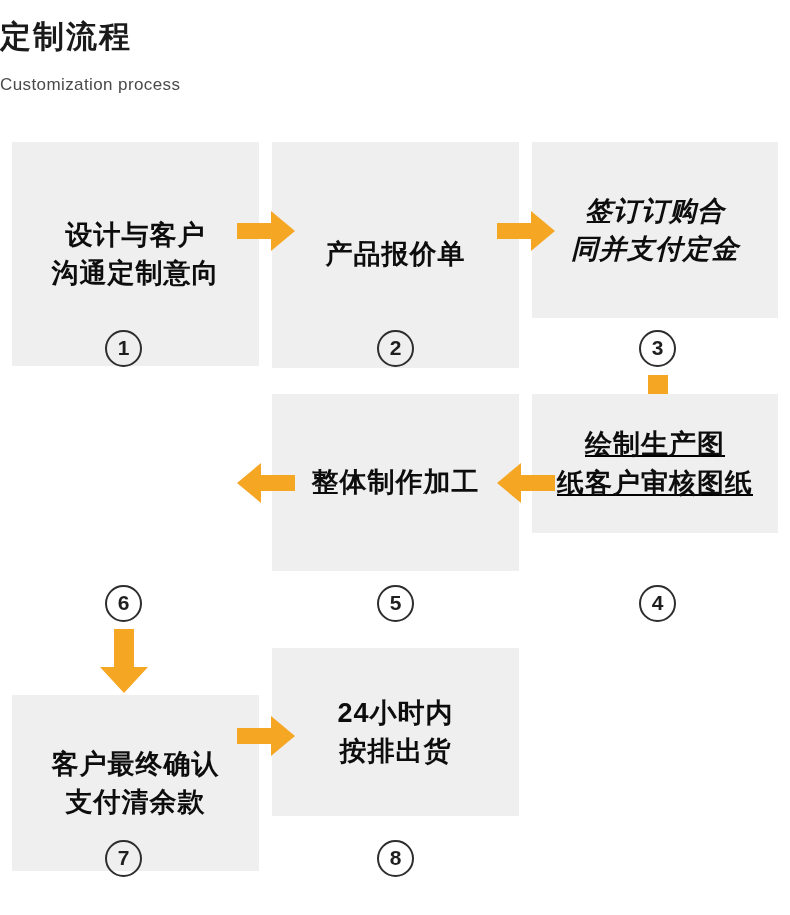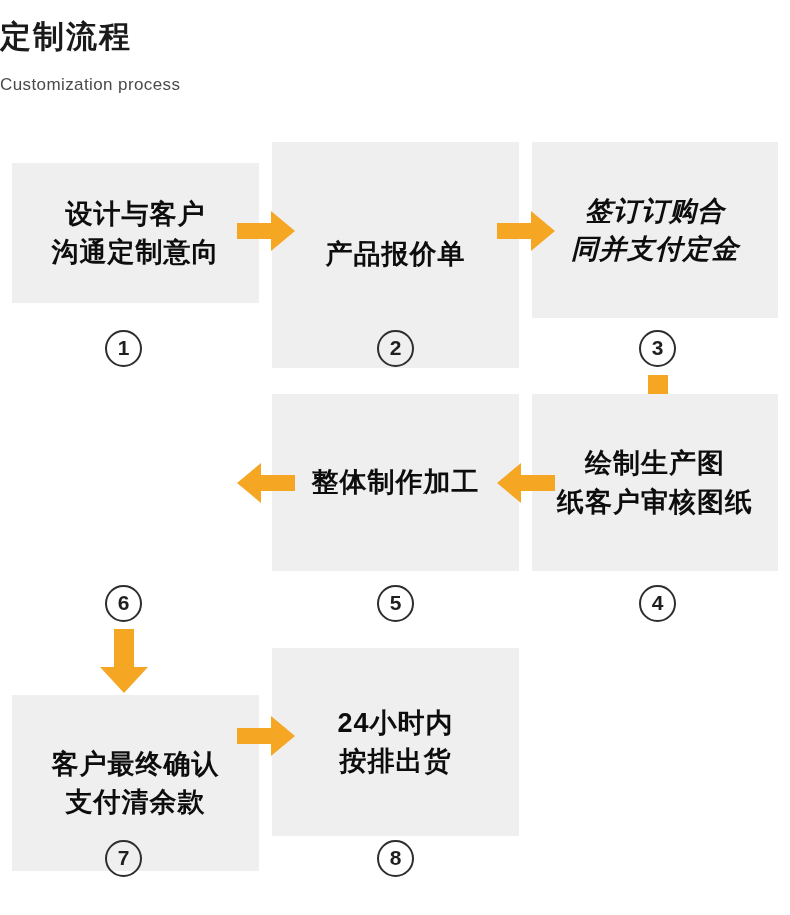--- a/index.html
+++ b/index.html
@@ -97,21 +97,21 @@
 </head>
 <body>
 
 <div class="canvas">
 
   <div class="header">
     <div class="title">定制流程</div>
     <div class="subtitle">Customization process</div>
   </div>
 
-  <div class="step-box" style="left:12px; top:142px; width:247px; height:140px;margin-top:21px;">
+  <div class="step-box" style="left:12px; top:142px; width:247px; height:224px;">
     <div class="step-label">设计与客户
 沟通定制意向</div>
   </div>
 
   <div class="step-box" style="left:272px; top:142px; width:247px; height:226px;">
     <div class="step-label one-line">产品报价单</div>
   </div>
 
   <div class="step-box" style="left:532px; top:142px; width:246px; height:176px;font-style:italic;">
     <div class="step-label">签订订购合
@@ -144,21 +144,21 @@
     <svg width="48" height="64" viewBox="0 0 48 64" aria-hidden="true">
       <path d="M14,0 L34,0 L34,38 L48,38 L24,64 L0,38 L14,38 Z" fill="#F5A623"></path>
     </svg>
   </div>
 
 
   <div class="step-box" style="left:272px; top:394px; width:247px; height:177px;">
     <div class="step-label one-line">整体制作加工</div>
   </div>
 
-  <div class="step-box" style="left:532px; top:394px; width:246px; height:177px;">
+  <div class="step-box" style="left:532px; top:394px; width:246px; height:139px;text-decoration:underline;">
     <div class="step-label">绘制生产图
 纸客户审核图纸</div>
   </div>
 
   <div class="arrow" style="left:497px; top:463px;">
     <svg width="58" height="40" viewBox="0 0 58 40" aria-hidden="true">
       <path d="M58,12 L24,12 L24,0 L0,20 L24,40 L24,28 L58,28 Z" fill="#F5A623"></path>
     </svg>
   </div>
 
@@ -182,21 +182,21 @@
     <svg width="48" height="64" viewBox="0 0 48 64" aria-hidden="true">
       <path d="M14,0 L34,0 L34,38 L48,38 L24,64 L0,38 L14,38 Z" fill="#F5A623"></path>
     </svg>
   </div>
 
   <div class="step-box" style="left:12px; top:648px; width:247px; height:176px;margin-top:47px;">
     <div class="step-label">客户最终确认
 支付清余款</div>
   </div>
 
-  <div class="step-box" style="left:272px; top:648px; width:247px; height:188px;">
+  <div class="step-box" style="left:272px; top:648px; width:247px; height:168px;">
     <div class="step-label">24小时内
 按排出货</div>
   </div>
 
   <div class="arrow" style="left:237px; top:716px;">
     <svg width="58" height="40" viewBox="0 0 58 40" aria-hidden="true">
       <path d="M0,12 L34,12 L34,0 L58,20 L34,40 L34,28 L0,28 Z" fill="#F5A623"></path>
     </svg>
   </div>
 

